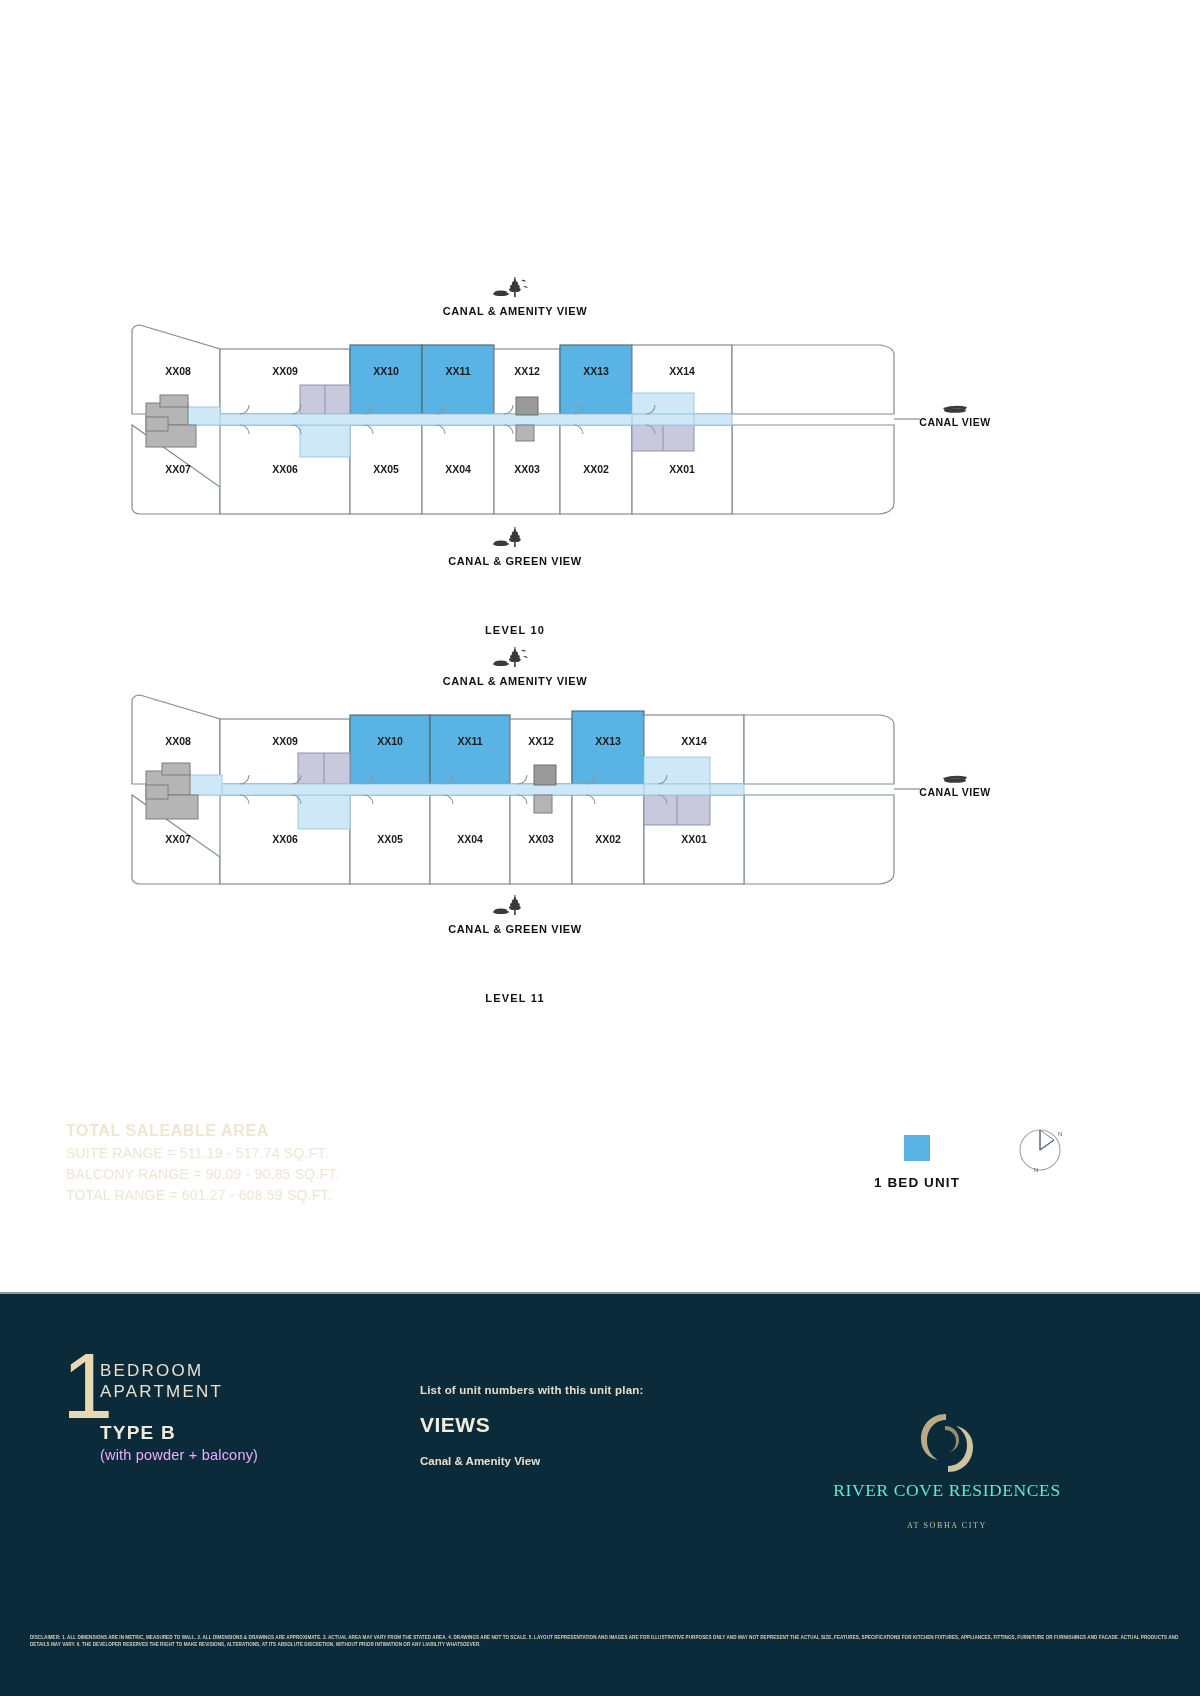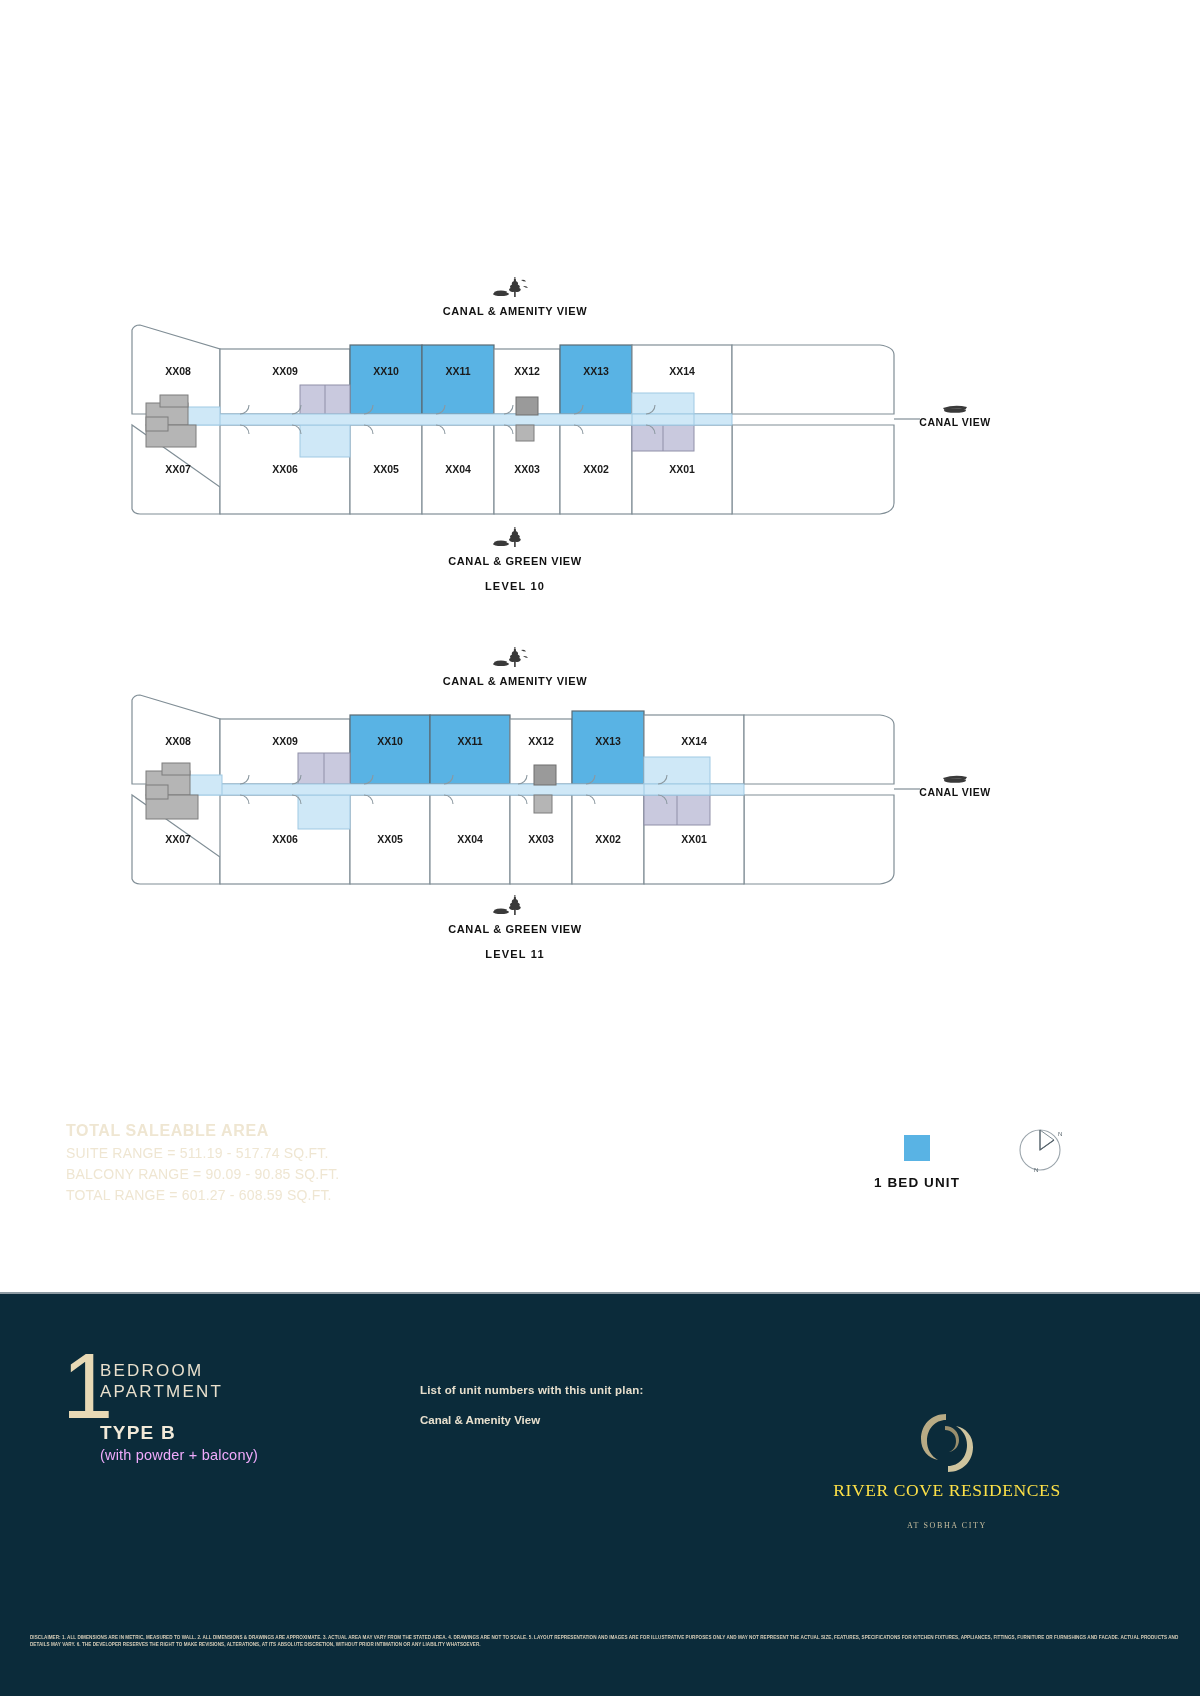--- a/index.html
+++ b/index.html
@@ -15,21 +15,21 @@
   .floorplan { position: absolute; }
 
   .view-label-top {
     position: absolute; text-align: center; width: 300px;
     font-size: 11px; font-weight: bold; letter-spacing: .6px;
     color: #111; white-space: nowrap;
   }
   .view-icon { display:block; margin: 0 auto 2px auto; }
   .level-label {
     position: absolute; width: 300px; text-align: center;
-    font-size: 11px; font-weight: bold; letter-spacing: 1.2px; color:#111;
+    font-size: 11px; font-weight: bold; letter-spacing: 1.2px; color:#111;margin-top:44px;
   }
   .canal-right {
     position: absolute; font-size: 10.5px; font-weight: bold;
     letter-spacing: .5px; color:#111; white-space: nowrap; text-align:center;
   }
 
   
   .plan-svg { display:block; }
 
   
@@ -60,21 +60,21 @@
   .area-title { font-size:16px; font-weight:bold; letter-spacing:.6px; }
   .area-line { font-size:14px; letter-spacing:.2px; margin-top:5px; }
 
   .views-block { position:absolute; left:420px; top:92px; color:#efe6d2; }
   .views-note { font-size:11.5px; font-weight:bold; letter-spacing:.2px; color:#e7dfcd; }
   .views-title { font-size:21px; font-weight:bold; letter-spacing:.5px; margin-top:17px; color:#f3ecdb; }
   .views-sub { font-size:11.5px; font-weight:bold; margin-top:18px; color:#e9e1cf; }
   .views-list { font-size:12.5px; font-weight:bold; margin-top:4px; line-height:17px; width:400px; color:#efe7d6; letter-spacing:.2px; }
 
   .brand { position:absolute; left:832px; top:120px; width:230px; text-align:center; }
-  .brand-name { font-size:17.5px; letter-spacing:.6px; color:#fde047; font-family:"Liberation Serif", serif; }
+  .brand-name { font-size:17.5px; letter-spacing:.6px; color:#5eead4; font-family:"Liberation Serif", serif; }
   .brand-sub { font-size:8px; letter-spacing:1.6px; color:#c9bf9f; margin-top:20px; font-family:"Liberation Serif", serif; }
 
   .disclaimer {
     position:absolute; left:30px; top:1634px; width:1150px;
     font-size:4.6px; line-height:7px; color:#d6cdb8; letter-spacing:.05px;
     font-family:"Liberation Sans", sans-serif; font-weight:bold;
   }
 </style>
 </head>
 <body>
@@ -348,20 +348,21 @@
 
     <div class="title-block">
       <div class="t-bedroom">BEDROOM</div>
       <div class="t-bedroom">APARTMENT</div>
       <div class="t-type">TYPE B</div>
       <div class="t-sub">(with powder + balcony)</div>
     </div>
 
     <div class="views-block">
       <div class="views-note">List of unit numbers with this unit plan:</div>
+      <div class="views-title">VIEWS</div>
       <div class="views-sub">Canal &amp; Amenity View</div>
     </div>
 
     <div class="brand">
       <svg width="64" height="62" viewBox="0 0 64 62" style="display:block;margin:0 auto 6px auto;">
         <path d="M31 2 C16 2 6 13 6 27 C6 38 13 46 23 48 C16 44 12 37 12 29 C12 17 20 8 31 8 Z" fill="#b8ab85"></path>
         <path d="M33 60 C48 60 58 49 58 35 C58 24 51 16 41 14 C48 18 52 25 52 33 C52 45 44 54 33 54 Z" fill="#cfc49e"></path>
         <path d="M30 14 C38 14 44 20 44 28 C44 34 40 39 34 40 C39 38 41 34 41 29 C41 22 36 18 30 18 Z" fill="#9a8f6d"></path>
       </svg>
       <div class="brand-name">RIVER COVE RESIDENCES</div>

